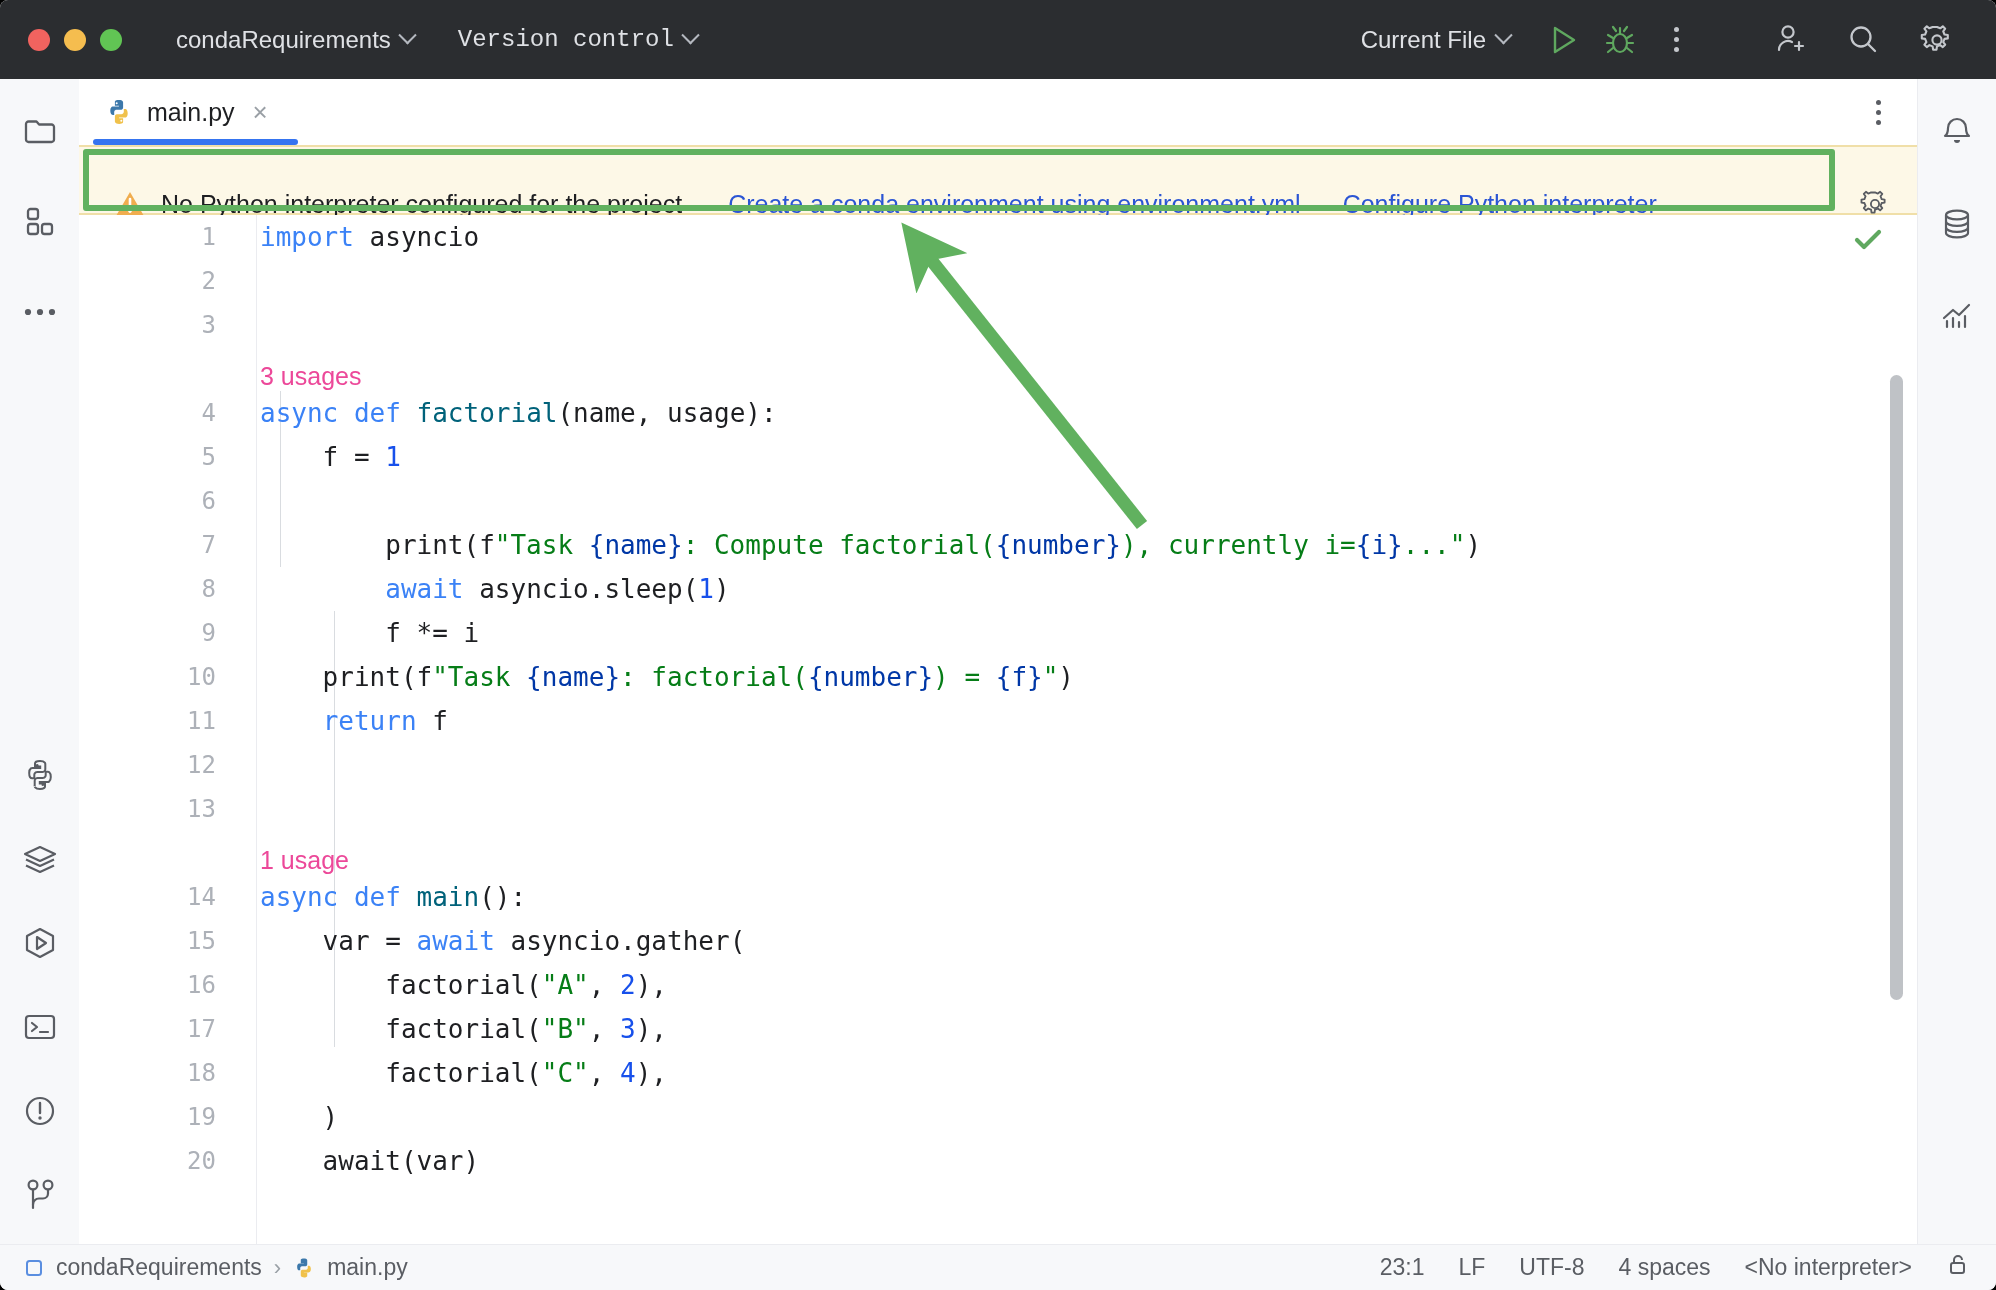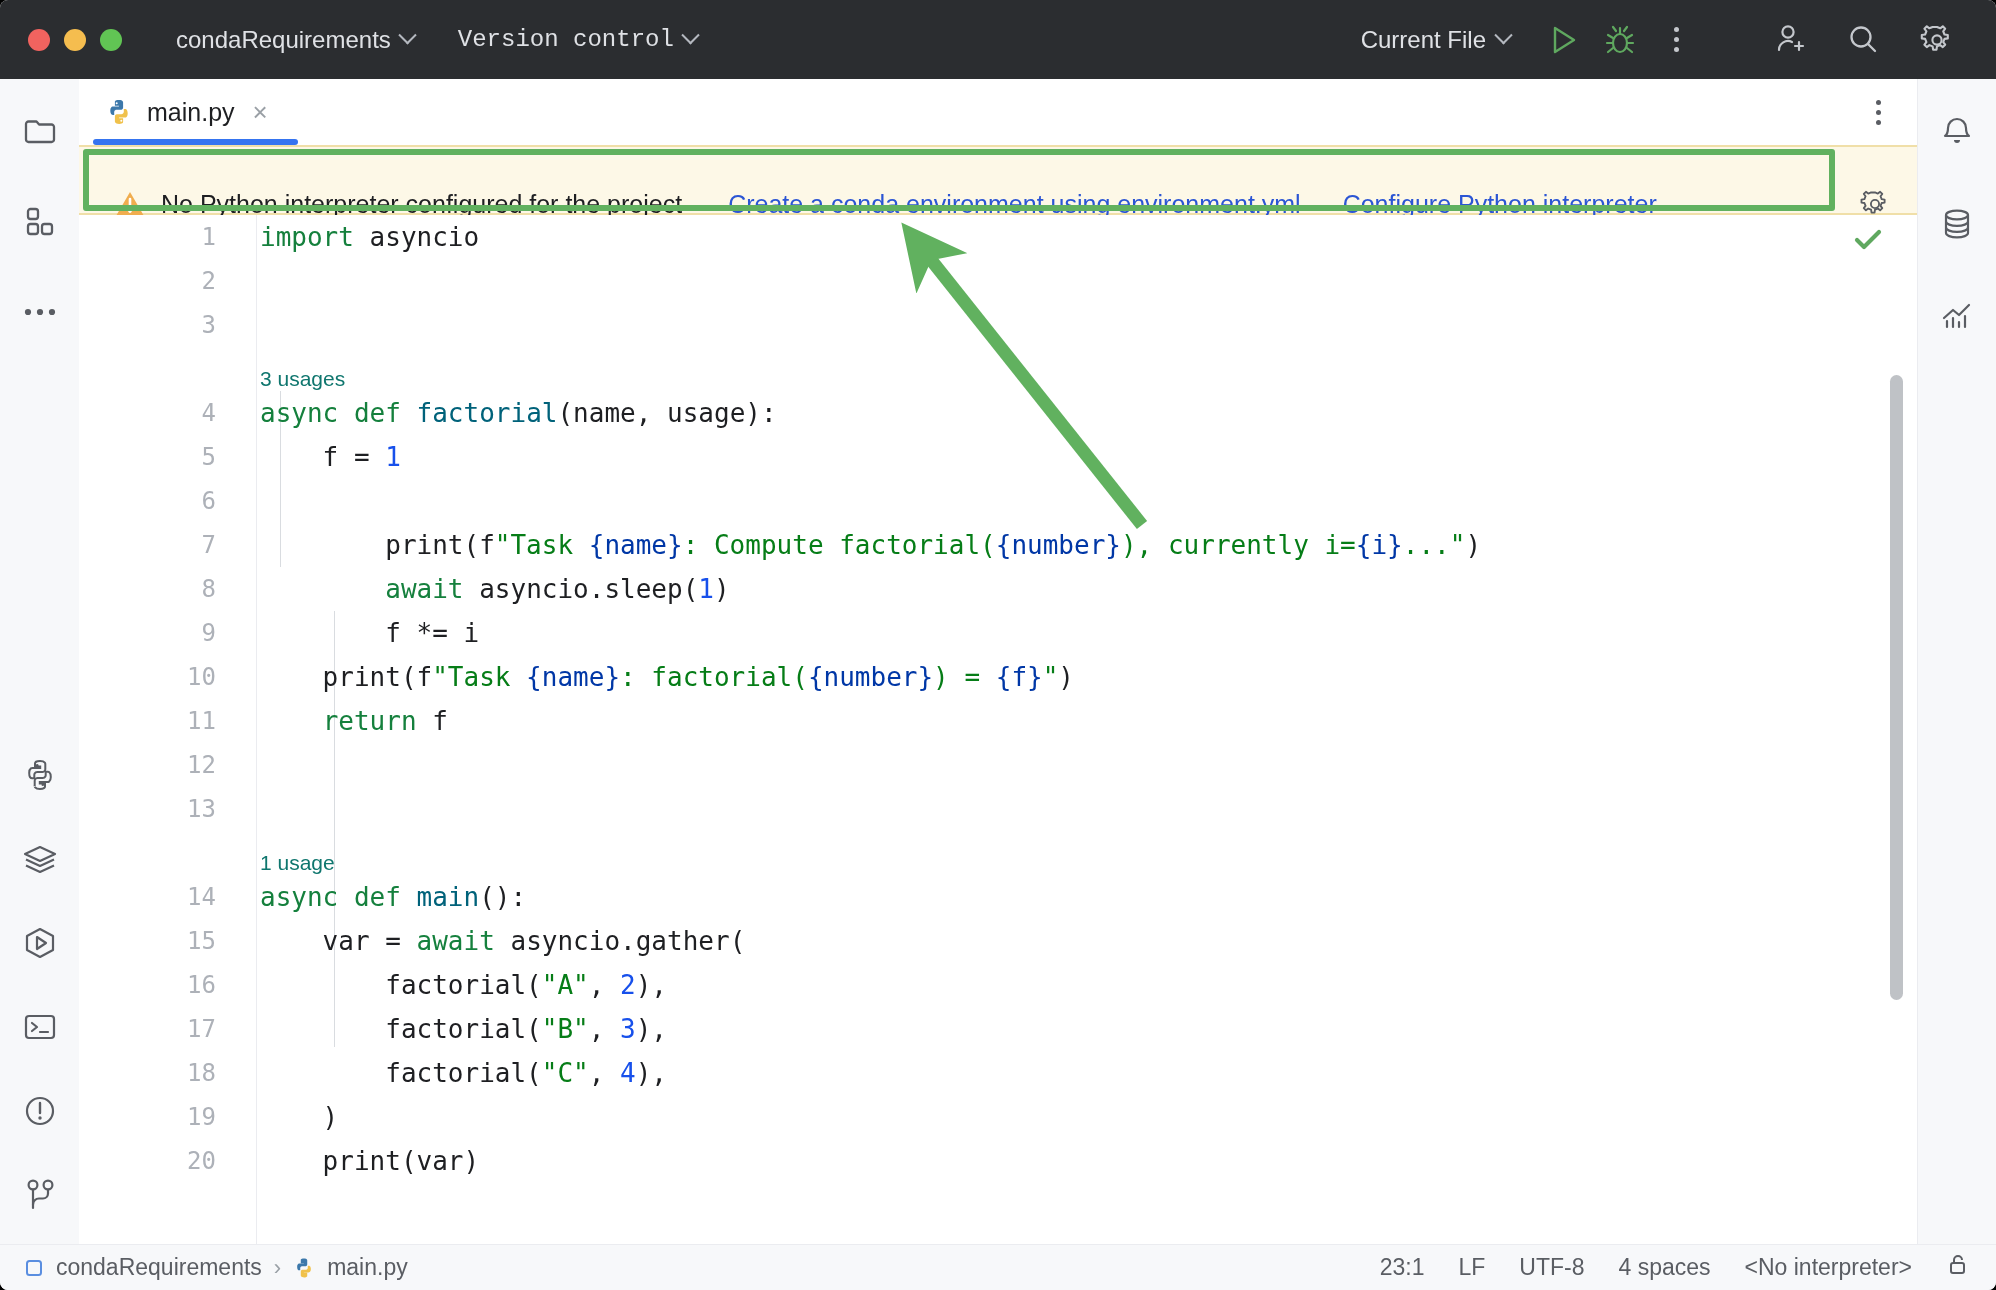--- a/index.html
+++ b/index.html
@@ -158,23 +158,23 @@
   }
   .ctext {
     padding-left: 24px;
     font-family: "DejaVu Sans Mono", monospace;
     font-size: 26px; color: #1e1f22; white-space: pre;
   }
   .usagerow { height: 44px; display: flex; align-items: flex-end; }
   .usage {
     margin-left: 181px; padding-left: 0;
     font-family: "Liberation Sans", sans-serif;
-    font-size: 21px; color: #0f766e;
-  }
-  .kw  { color: #15803d; }
+    font-size: 25px; color: #ec4899;
+  }
+  .kw  { color: #3b82f6; }
   .num { color: #1750eb; }
   .str { color: #067d17; }
   .fn  { color: #00627a; }
   .brc { color: #0037a6; }
   .plain { color: #1e1f22; }
 
   
   .iguide {
     position: absolute; width: 1px; background: #d9dce0;
   }
@@ -501,21 +501,21 @@
           <div class="crow">
             <span class="lnum">18</span>
             <span class="ctext"><span class="plain">        factorial(</span><span class="str">"C"</span><span class="plain">, </span><span class="num">4</span><span class="plain">),</span></span>
           </div>
           <div class="crow">
             <span class="lnum">19</span>
             <span class="ctext"><span class="plain">    )</span></span>
           </div>
           <div class="crow">
             <span class="lnum">20</span>
-            <span class="ctext"><span class="plain">    print(var)</span></span>
+            <span class="ctext"><span class="plain">    await(var)</span></span>
           </div>
         </div>
 
       <span class="inspect-check">
         <svg width="30" height="26" viewBox="0 0 30 26">
           <path d="M4 13 L11 20 L26 5" stroke="#5fa85f" stroke-width="4.2" fill="none" stroke-linecap="round" stroke-linejoin="round"></path>
         </svg>
       </span>
 
       <div id="vscroll" style="top:160px; height:625px;"></div>

